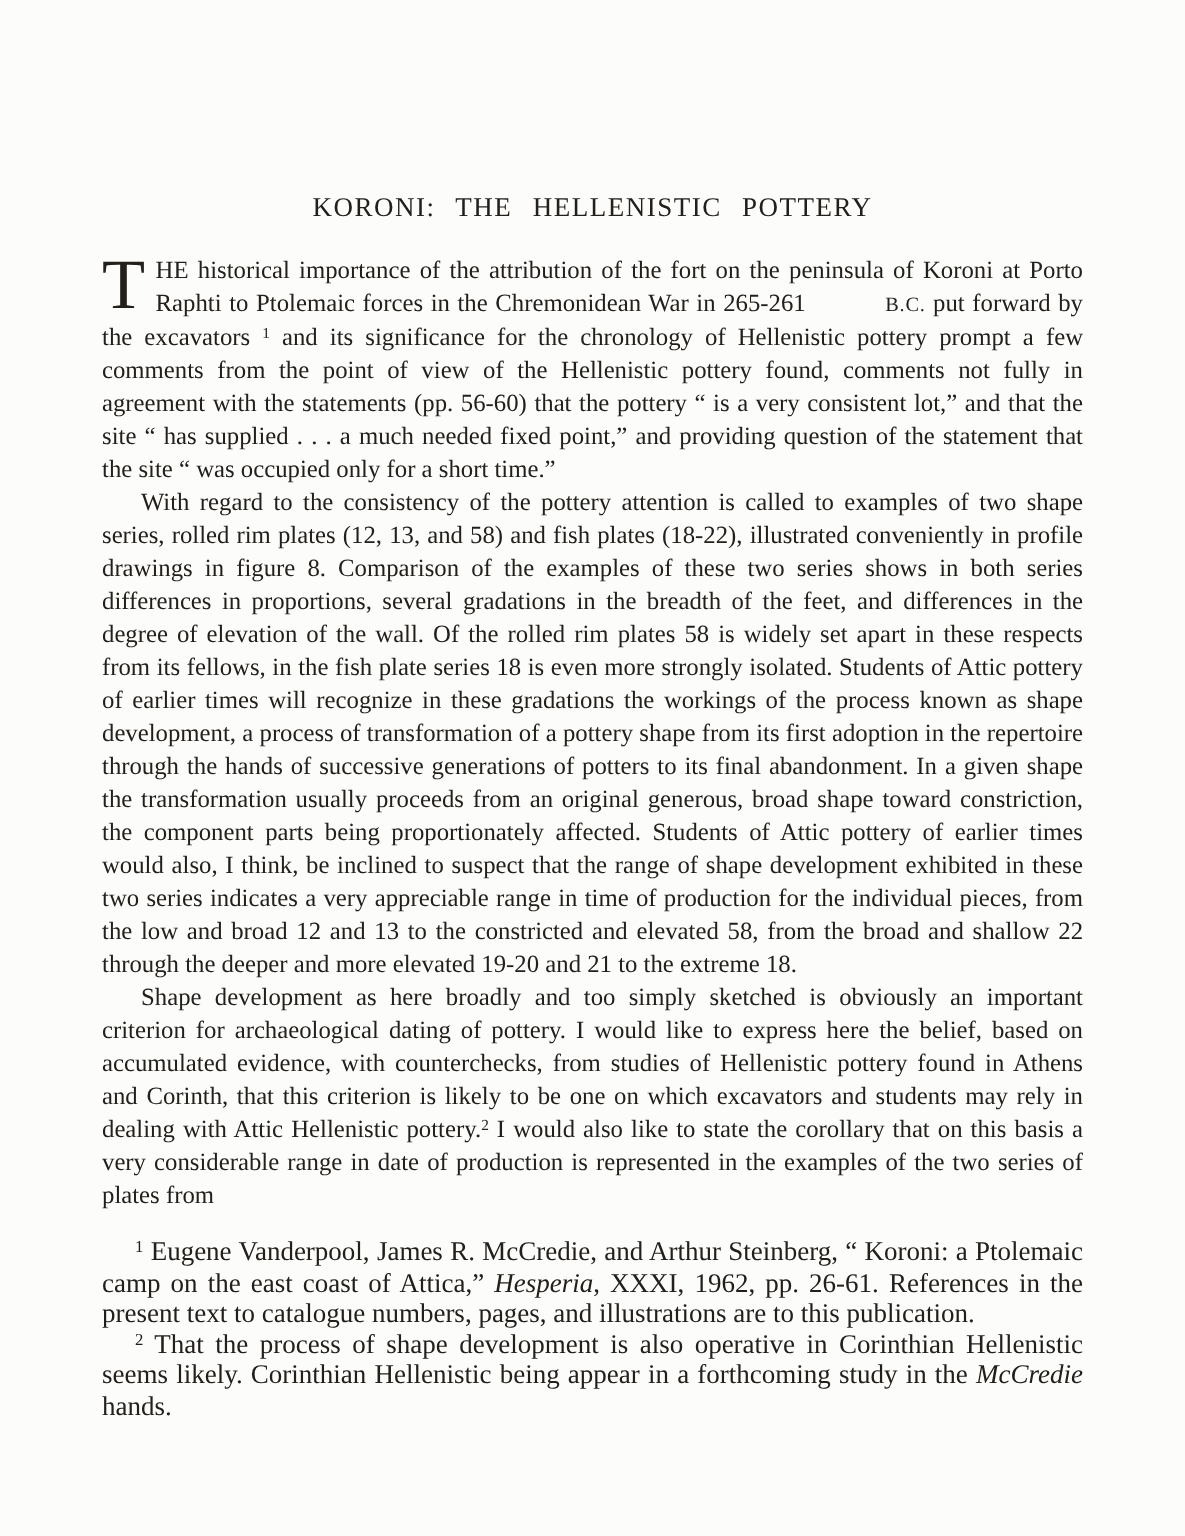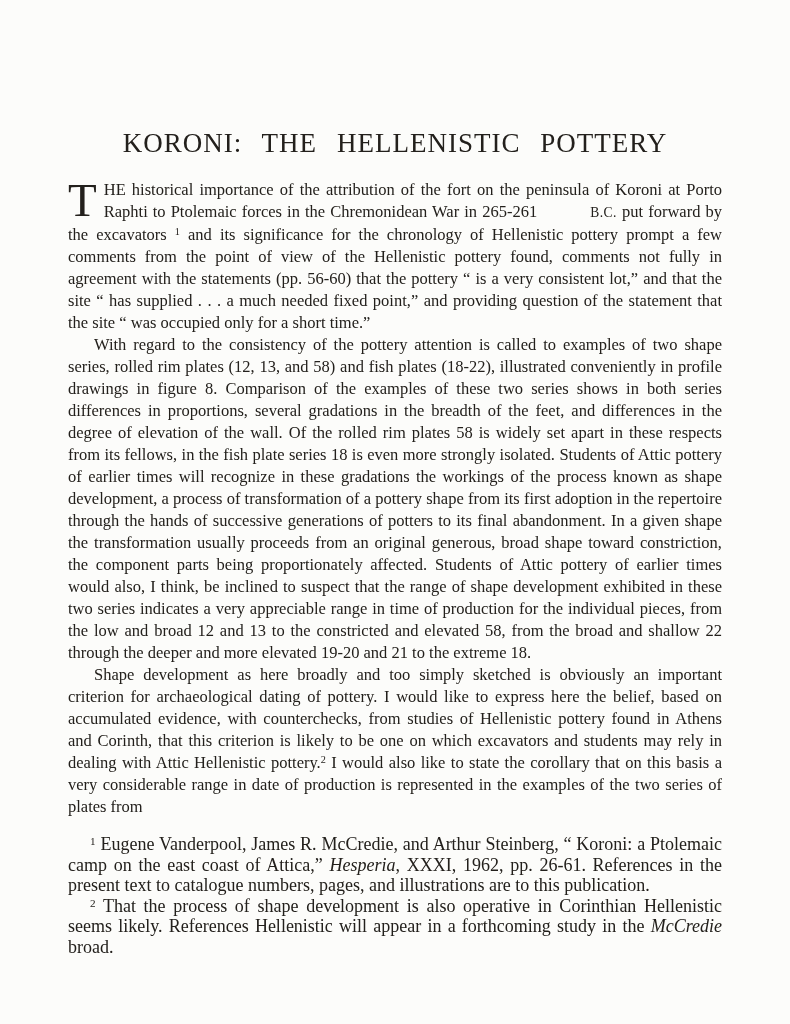--- a/index.html
+++ b/index.html
@@ -12,21 +12,21 @@
     position: relative;
     width: 790px;
     height: 1024px;
     background: var(--color-paper, #fcfcfa);
     overflow: hidden;
     font-family: "Liberation Serif", "DejaVu Serif", serif;
     color: var(--color-ink, #23201c);
     padding: 128px 68px 0 68px;
   }
   .title {
-    font-size: 27px;
+    font-size: 18px;
     font-weight: normal;
     text-align: center;
     letter-spacing: 1px;
     word-spacing: 0.45em;
     margin-bottom: 20px;
     color: var(--color-ink, #23201c);
   }
   .body-text {
     font-size: 16.5px;
     line-height: 22px;
@@ -69,16 +69,16 @@
     <p class="para"><span class="dropcap">T</span><span><span>HE historical importance of the attribution of the fort on the peninsula of Koroni at Porto Raphti to Ptolemaic forces in the Chremonidean War in 265-261 </span><span class="sc">B.C.</span><span> put forward by the excavators </span><sup class="sup">1</sup><span> and its significance for the chronology of Hellenistic pottery prompt a few comments from the point of view of the Hellenistic pottery found, comments not fully in agreement with the statements (pp. 56-60) that the pottery “ is a very consistent lot,” and that the site “ has supplied . . . a much needed fixed point,” and providing question of the statement that the site “ was occupied only for a short time.”</span></span></p>
 
     <p class="para indent"><span>With regard to the consistency of the pottery attention is called to examples of two shape series, rolled rim plates (</span><span class="b">12</span><span>, </span><span class="b">13</span><span>, and </span><span class="b">58</span><span>) and fish plates (</span><span class="b">18-22</span><span>), illustrated conveniently in profile drawings in figure 8. Comparison of the examples of these two series shows in both series differences in proportions, several gradations in the breadth of the feet, and differences in the degree of elevation of the wall. Of the rolled rim plates </span><span class="b">58</span><span> is widely set apart in these respects from its fellows, in the fish plate series </span><span class="b">18</span><span> is even more strongly isolated. Students of Attic pottery of earlier times will recognize in these gradations the workings of the process known as shape development, a process of transformation of a pottery shape from its first adoption in the repertoire through the hands of successive generations of potters to its final abandonment. In a given shape the transformation usually proceeds from an original generous, broad shape toward constriction, the component parts being proportionately affected. Students of Attic pottery of earlier times would also, I think, be inclined to suspect that the range of shape development exhibited in these two series indicates a very appreciable range in time of production for the individual pieces, from the low and broad </span><span class="b">12</span><span> and </span><span class="b">13</span><span> to the constricted and elevated </span><span class="b">58</span><span>, from the broad and shallow </span><span class="b">22</span><span> through the deeper and more elevated </span><span class="b">19-20</span><span> and </span><span class="b">21</span><span> to the extreme </span><span class="b">18.</span></p>
 
     <p class="para indent"><span>Shape development as here broadly and too simply sketched is obviously an important criterion for archaeological dating of pottery. I would like to express here the belief, based on accumulated evidence, with counterchecks, from studies of Hellenistic pottery found in Athens and Corinth, that this criterion is likely to be one on which excavators and students may rely in dealing with Attic Hellenistic pottery.</span><sup class="sup">2</sup><span> I would also like to state the corollary that on this basis a very considerable range in date of production is represented in the examples of the two series of plates from</span></p>
 
   </div>
 
   <div class="footnotes">
     <p class="footnote"><sup class="sup">1</sup><span> Eugene Vanderpool, James R. McCredie, and Arthur Steinberg, “ Koroni: a Ptolemaic camp on the east coast of Attica,” </span><span class="i">Hesperia</span><span>, XXXI, 1962, pp. 26-61. References in the present text to catalogue numbers, pages, and illustrations are to this publication.</span></p>
-    <p class="footnote"><sup class="sup">2</sup><span> That the process of shape development is also operative in Corinthian Hellenistic seems likely. References Hellenistic will appear in a forthcoming study in the </span><span class="i">McCredie</span><span> broad.</span></p>
+    <p class="footnote"><sup class="sup">2</sup><span> That the process of shape development is also operative in Corinthian Hellenistic seems likely. Corinthian Hellenistic being appear in a forthcoming study in the </span><span class="i">McCredie</span><span> hands.</span></p>
   </div>
 
 </div>
 
 </body></html>

